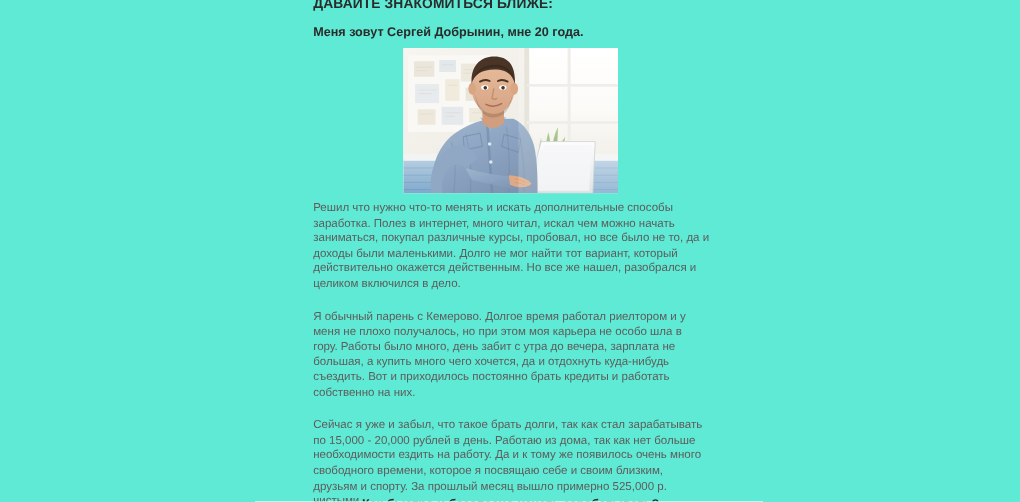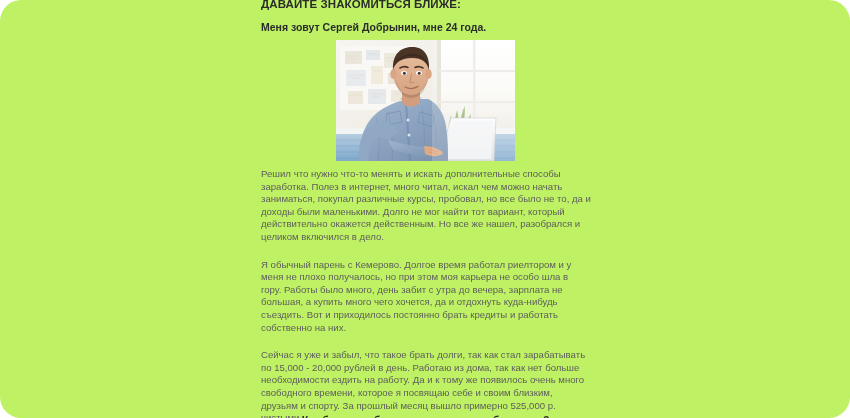--- a/index.html
+++ b/index.html
@@ -13,23 +13,22 @@
     height: 418px;
     overflow: hidden;
     font-family: "Liberation Sans", "DejaVu Sans", sans-serif;
     -webkit-font-smoothing: antialiased;
   }
 
   .page {
     position: relative;
     width: 850px;
     height: 418px;
-    background: #bef264;
-    overflow: hidden;
-    border-radius: 21px;
+    background: #5eead4;
+    overflow: hidden;
   }
 
   
   .content-column {
     position: absolute;
     left: 261px;
     top: 0;
     width: 329px;
   }
 
@@ -116,21 +115,21 @@
     overflow: hidden;
   }
 </style>
 </head>
 <body>
 
 <div class="page">
 
   <div class="content-column">
     <h1 class="headline">ДАВАЙТЕ ЗНАКОМИТЬСЯ БЛИЖЕ:</h1>
-    <h2 class="subheadline">Меня зовут Сергей Добрынин, мне 24 года.</h2>
+    <h2 class="subheadline">Меня зовут Сергей Добрынин, мне 20 года.</h2>
   </div>
 
   <div class="photo-wrap">
     <div class="photo">
       <svg viewBox="0 0 179 121" preserveAspectRatio="xMidYMid slice" xmlns="http://www.w3.org/2000/svg">
         <defs>
           <linearGradient id="winGlow" x1="0" y1="0" x2="0" y2="1">
             <stop offset="0%" stop-color="#ffffff"></stop>
             <stop offset="55%" stop-color="#fbfaf7"></stop>
             <stop offset="100%" stop-color="#f0ece4"></stop>

